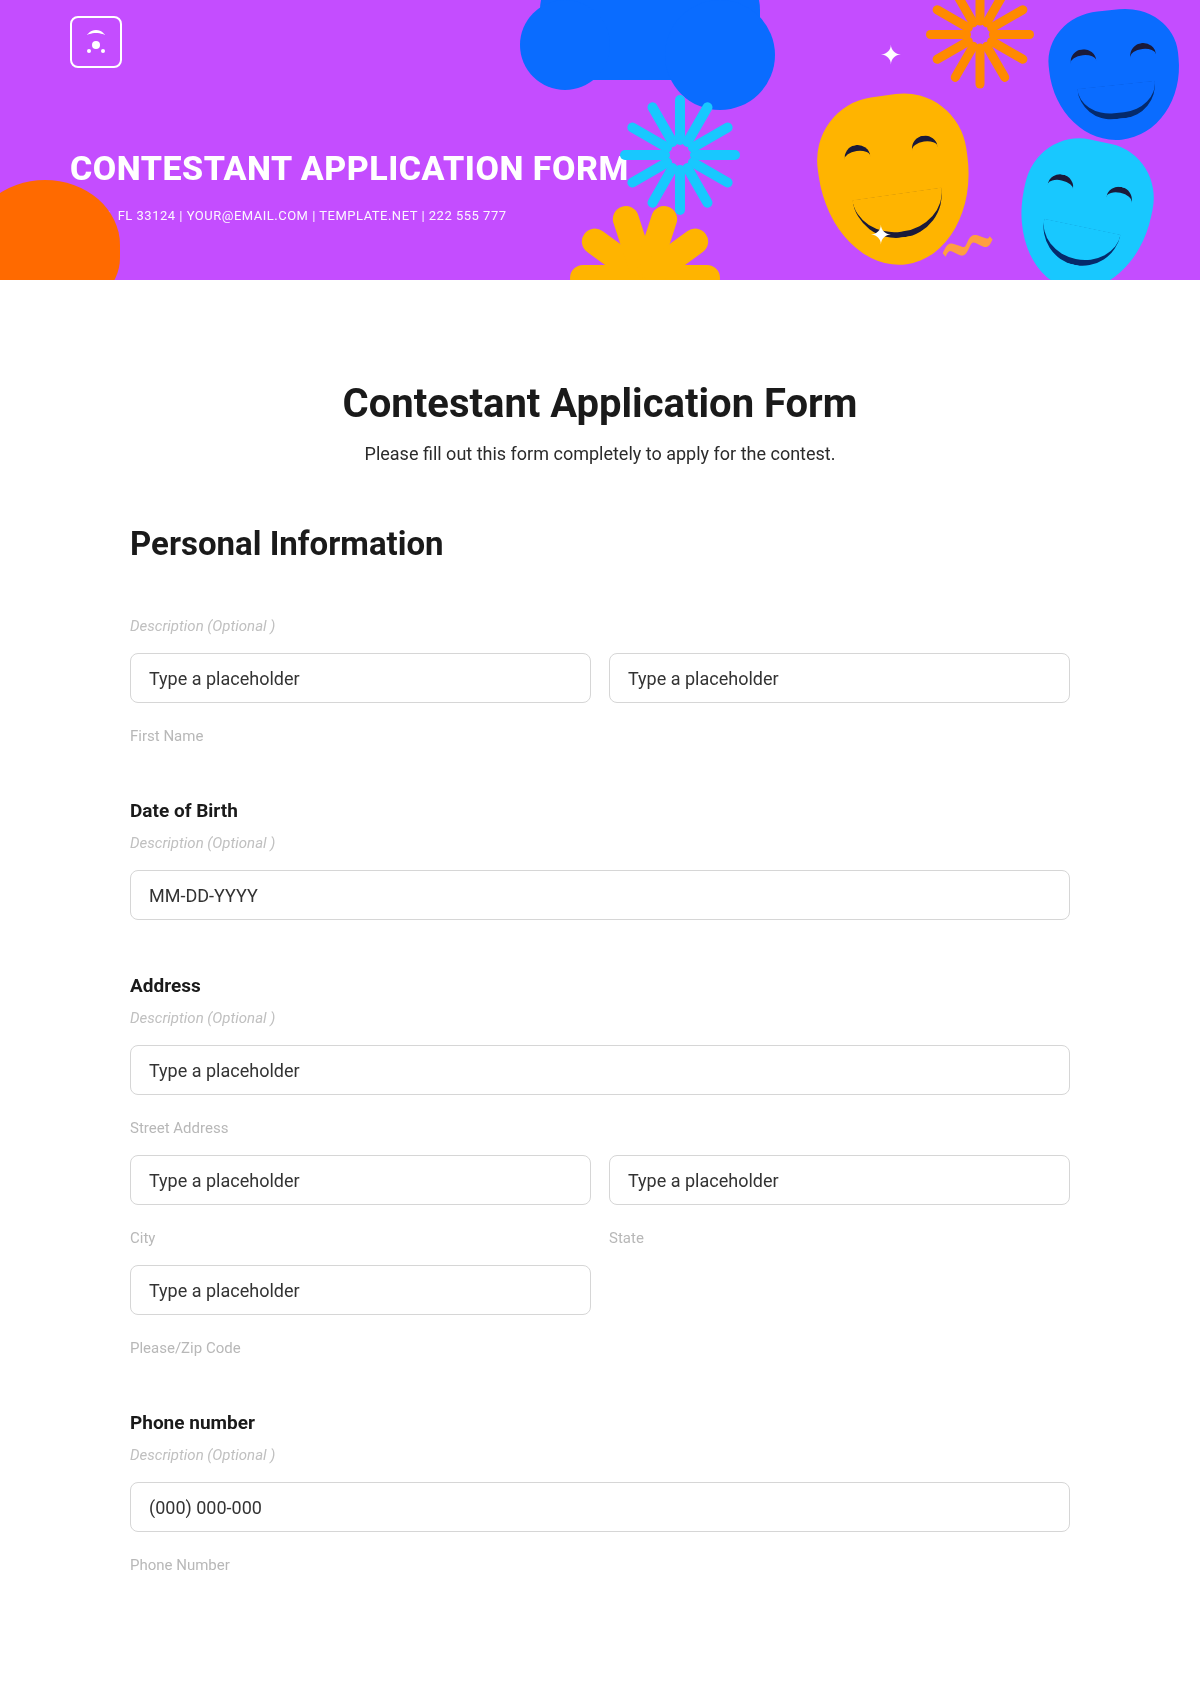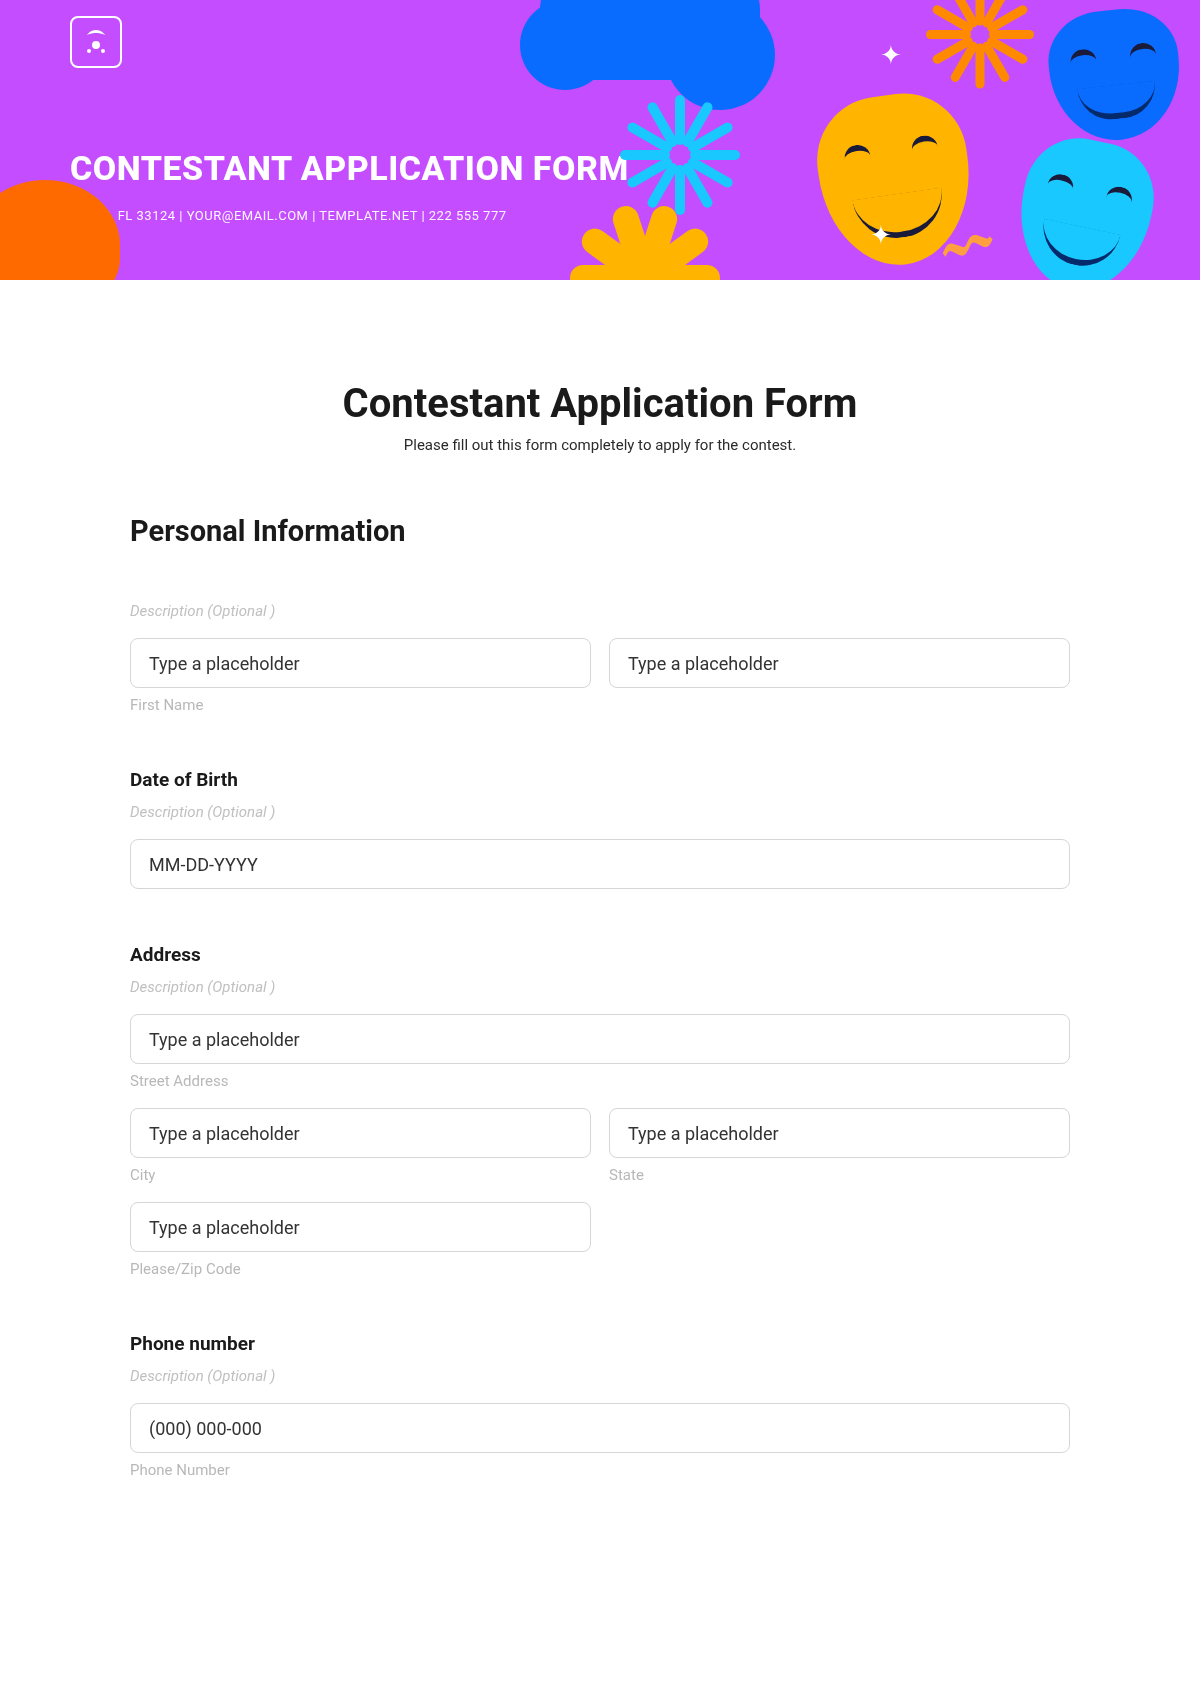--- a/index.html
+++ b/index.html
@@ -96,26 +96,26 @@
     width: 100%;
     padding: 100px 130px 30px 130px;
   }
   .doc-title {
     font-size: 40px;
     font-weight: 700;
     text-align: center;
   }
   .doc-sub {
     text-align:center;
-    font-size: 15px;
+    font-size: 18px;
     color:#2b2b2b;
-    margin-top: 9px;
+    margin-top: 16px;
   }
   .section-h {
-    font-size: 29px;
+    font-size: 33px;
     font-weight: 700;
     margin-top: 60px;
   }
   .field-block { margin-top: 54px; }
   .field-label { font-size: 19px; font-weight:700; }
   .field-desc {
     font-size: 15px; font-style: italic; color:#c0c0c0; margin-top: 12px;
   }
   .row { display:flex; gap:18px; margin-top:18px; }
   .col { flex:1; }
@@ -124,21 +124,21 @@
     width:100%;
     height:50px;
     border:1px solid #d6d6d6;
     border-radius:8px;
     padding:0 18px;
     font-size:18px;
     color:#333;
     font-family:inherit;
   }
   input.text::placeholder { color:#333; }
-  .sublabel { font-size:15px; color:#b8b8b8; margin-top:8px; }
+  .sublabel { font-size:15px; color:#b8b8b8; margin-top:24px; }
 </style>
 </head>
 <body>
 
 <div class="hero">
   <div class="logo">
     <svg width="30" height="30" viewBox="0 0 30 30" fill="none">
       <path d="M15 3 C9 3 6 8 6 8 C6 8 10 6 15 6 C20 6 24 8 24 8 C24 8 21 3 15 3Z" fill="#fff"></path>
       <circle cx="15" cy="18" r="4" fill="#fff"></circle>
       <circle cx="8" cy="24" r="2" fill="#fff"></circle>

